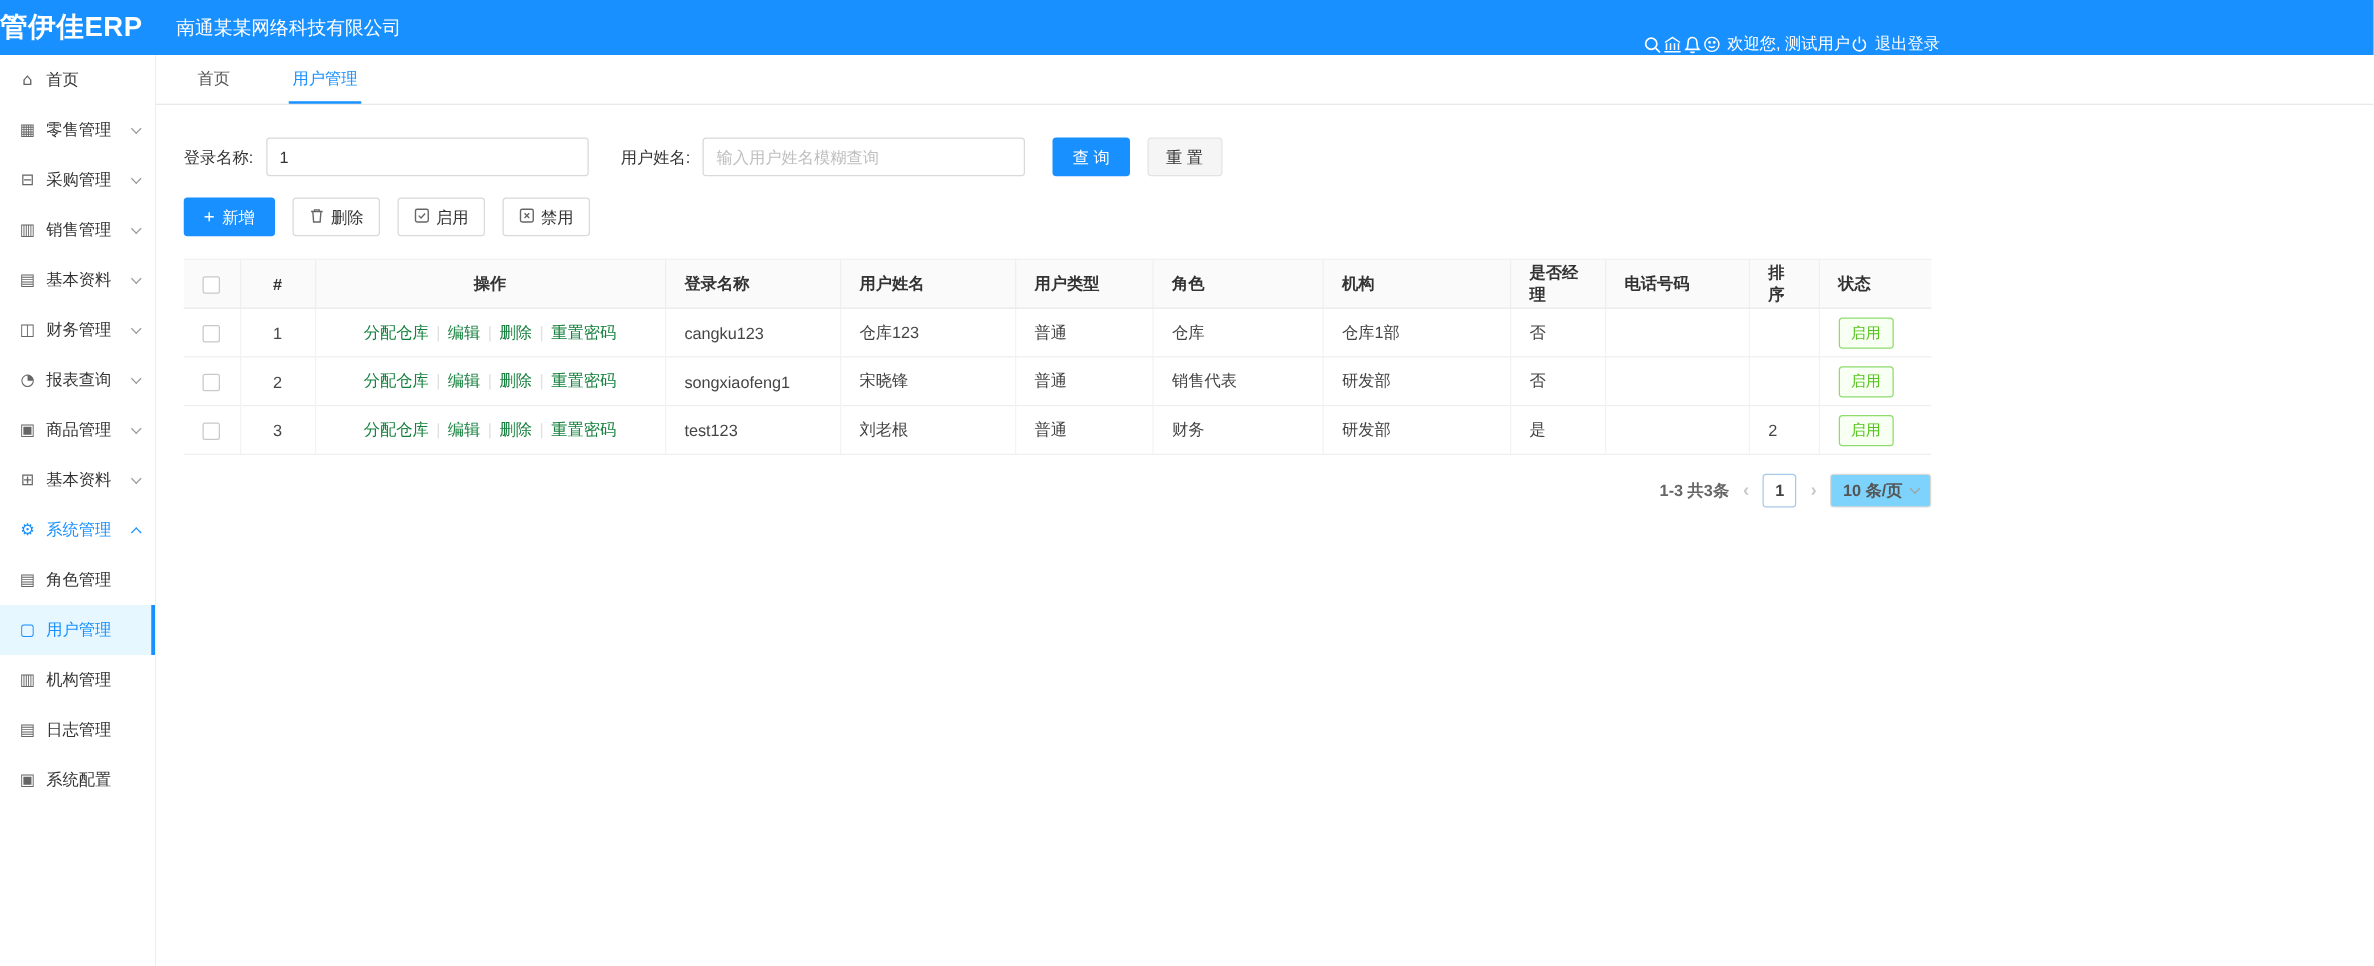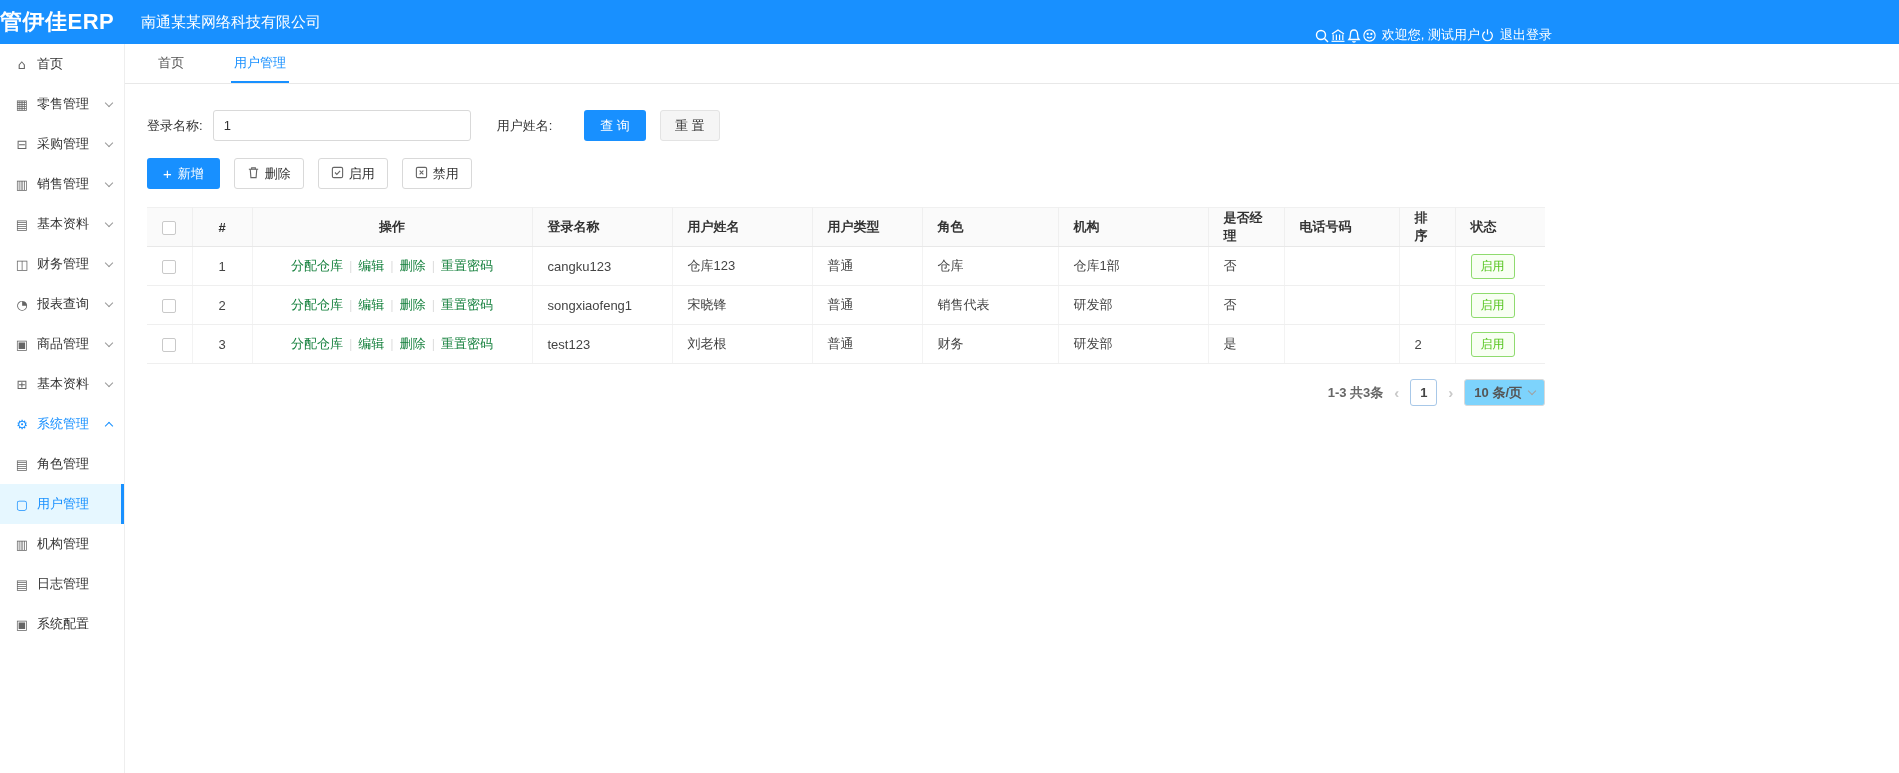--- a/index.html
+++ b/index.html
@@ -223,20 +223,21 @@
       <div class="tab">首页</div>
       <div class="tab active">用户管理</div>
     </div>
 
     <div class="content">
 
       <div class="search-row">
         <span class="s-label">登录名称:</span>
         <input class="s-input" type="text" value="1" style="">
         <span class="s-label2">用户姓名:</span>
+        <input class="s-input" type="text" placeholder="输入用户姓名模糊查询" style="">
         <button class="btn btn-primary query-btn">查 询</button>
         <button class="btn btn-plain reset-btn">重 置</button>
       </div>
 
       <div class="toolbar-row">
         <button class="btn btn-primary">
           <span class="plus">+</span>
           <span>新增</span>
         </button>
         <button class="btn btn-outline">

